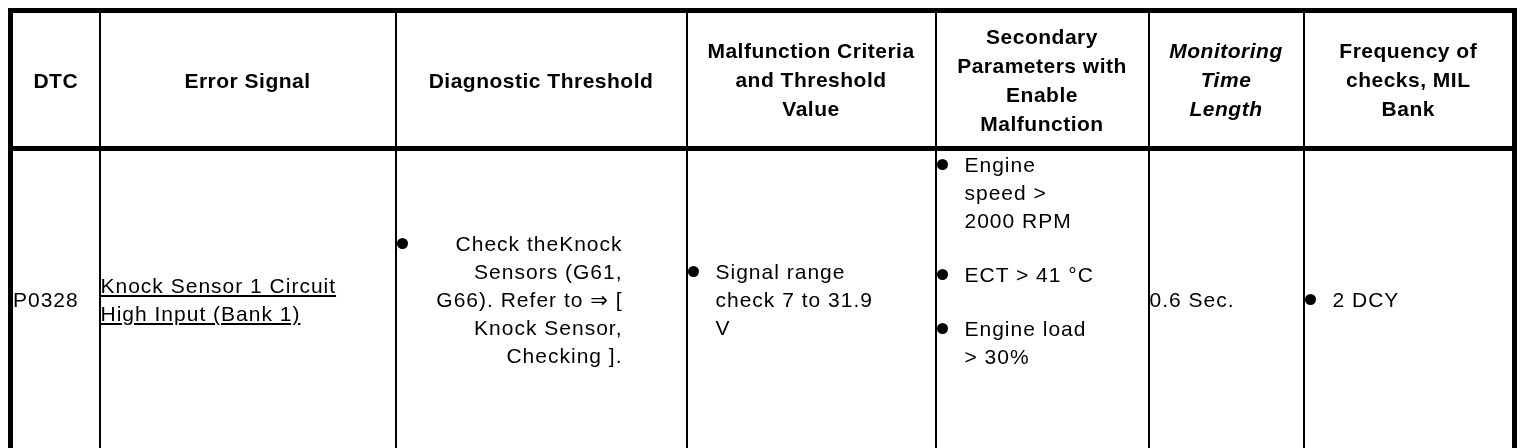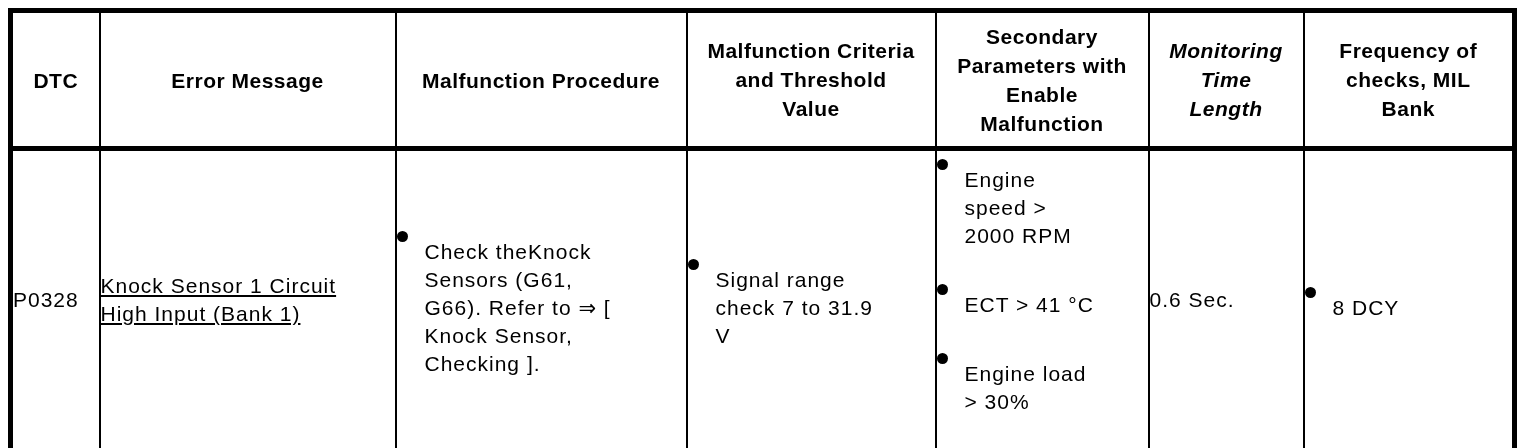--- a/index.html
+++ b/index.html
@@ -54,28 +54,28 @@
   
   .bullet-item { display: flex; align-items: flex-start; }
   .bullet {
     width: 11px; height: 11px;
     border-radius: 50%;
     background: #000000;
     flex: none;
     margin-top: 8px;
     margin-right: 17px;
   }
-  .btext { display: block; margin-top: 15px; }
+  .btext { display: block; }
 
   
   .c-dtc  { padding-left: 8px; }
   .c-err  { padding-left: 7px; }
   .tw-err { width: 250px; text-decoration: underline; }
   .c-diag { padding-left: 28px; }
-  .c-diag .btext { width: 198px; }
+  .c-diag .btext { width: 198px; text-align: right; }
   .c-malf { padding-left: 20px; }
   .c-malf .btext { width: 170px; }
   .c-sec  { padding-left: 28px; padding-top: 6px; vertical-align: top !important; }
   .c-sec .btext { width: 136px; }
   .c-sec .bullet-item { margin-bottom: 26px; }
   .c-mon  { padding-left: 5px; }
   .c-freq { padding-left: 22px; }
   .c-freq .btext { width: 140px; }
   
   .lift { padding-bottom: 45px; }
@@ -92,24 +92,24 @@
     <col style="width:213px">
     <col style="width:155px">
     <col style="width:211px">
   </colgroup>
   <thead>
     <tr>
       <th>
         <span class="hw hw-0">DTC</span>
       </th>
       <th>
-        <span class="hw hw-1">Error Message</span>
+        <span class="hw hw-1">Error Signal</span>
       </th>
       <th>
-        <span class="hw hw-2">Malfunction Procedure</span>
+        <span class="hw hw-2">Diagnostic Threshold</span>
       </th>
       <th>
         <span class="hw hw-3">Malfunction Criteria and Threshold Value</span>
       </th>
       <th>
         <span class="hw hw-4">Secondary Parameters with Enable Malfunction</span>
       </th>
       <th>
         <span class="hw hw-5">Monitoring Time Length</span>
       </th>
@@ -158,19 +158,19 @@
             </div>
           </div>
       </td>
       <td class="c-mon">
         <div>0.6 Sec.</div>
       </td>
       <td class="c-freq lift">
         <div>
             <div class="bullet-item">
               <span class="bullet"></span>
-              <span class="btext">8 DCY</span>
+              <span class="btext">2 DCY</span>
             </div>
           </div>
       </td>
     </tr>
   </tbody>
 </table>
 
 </body></html>

